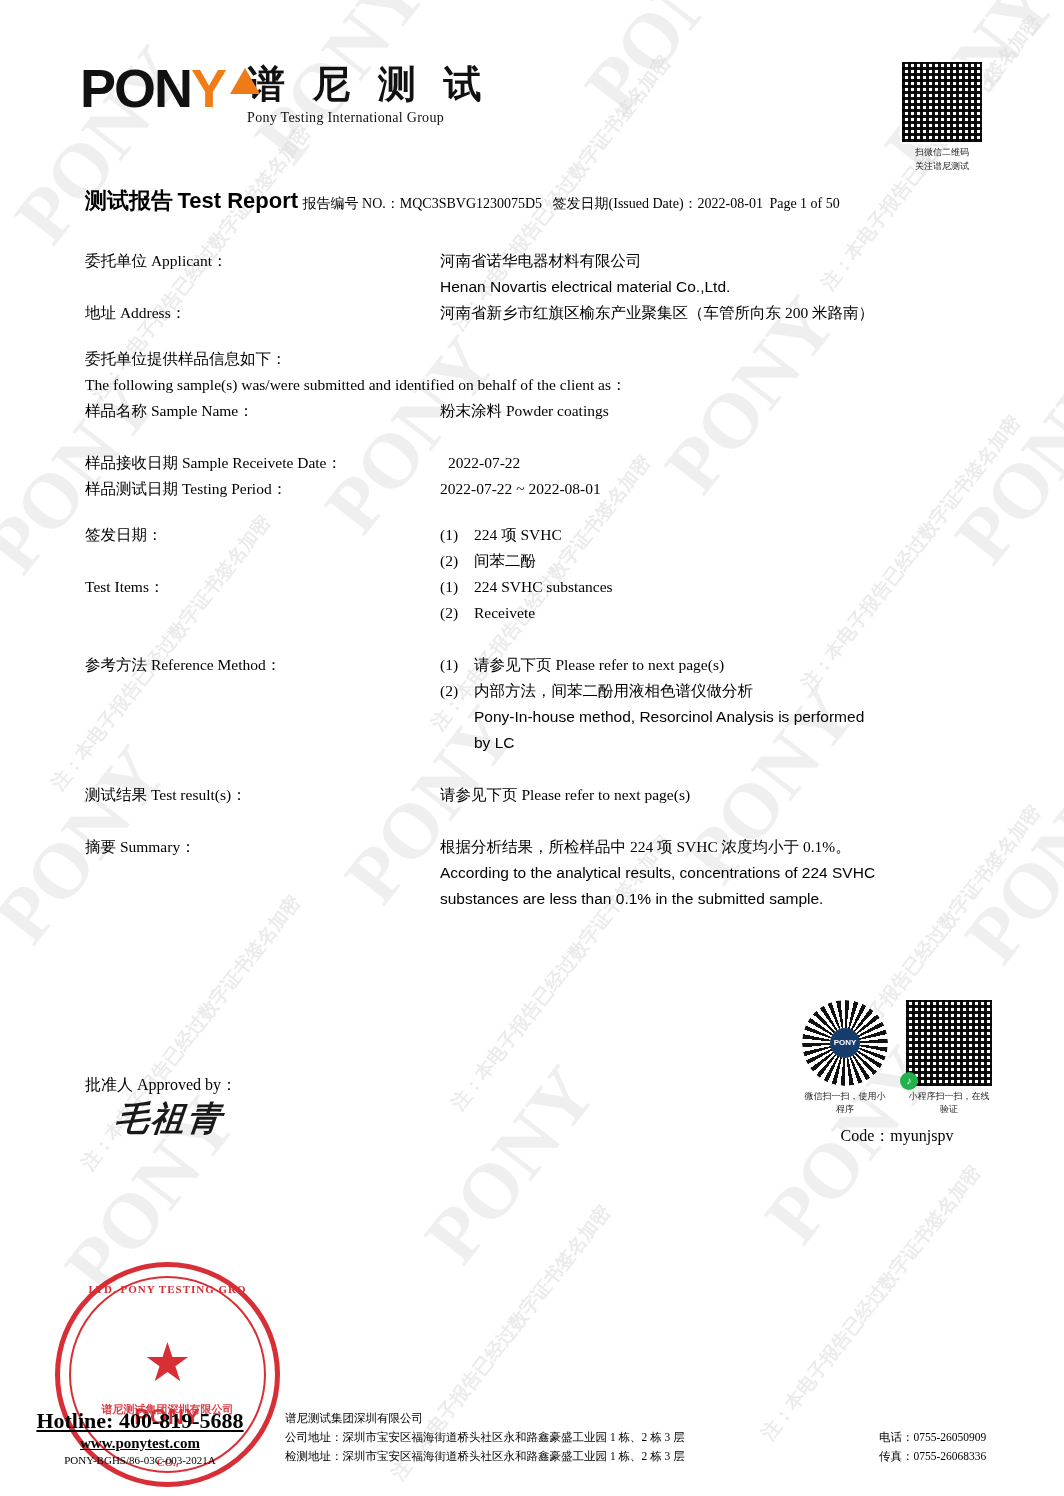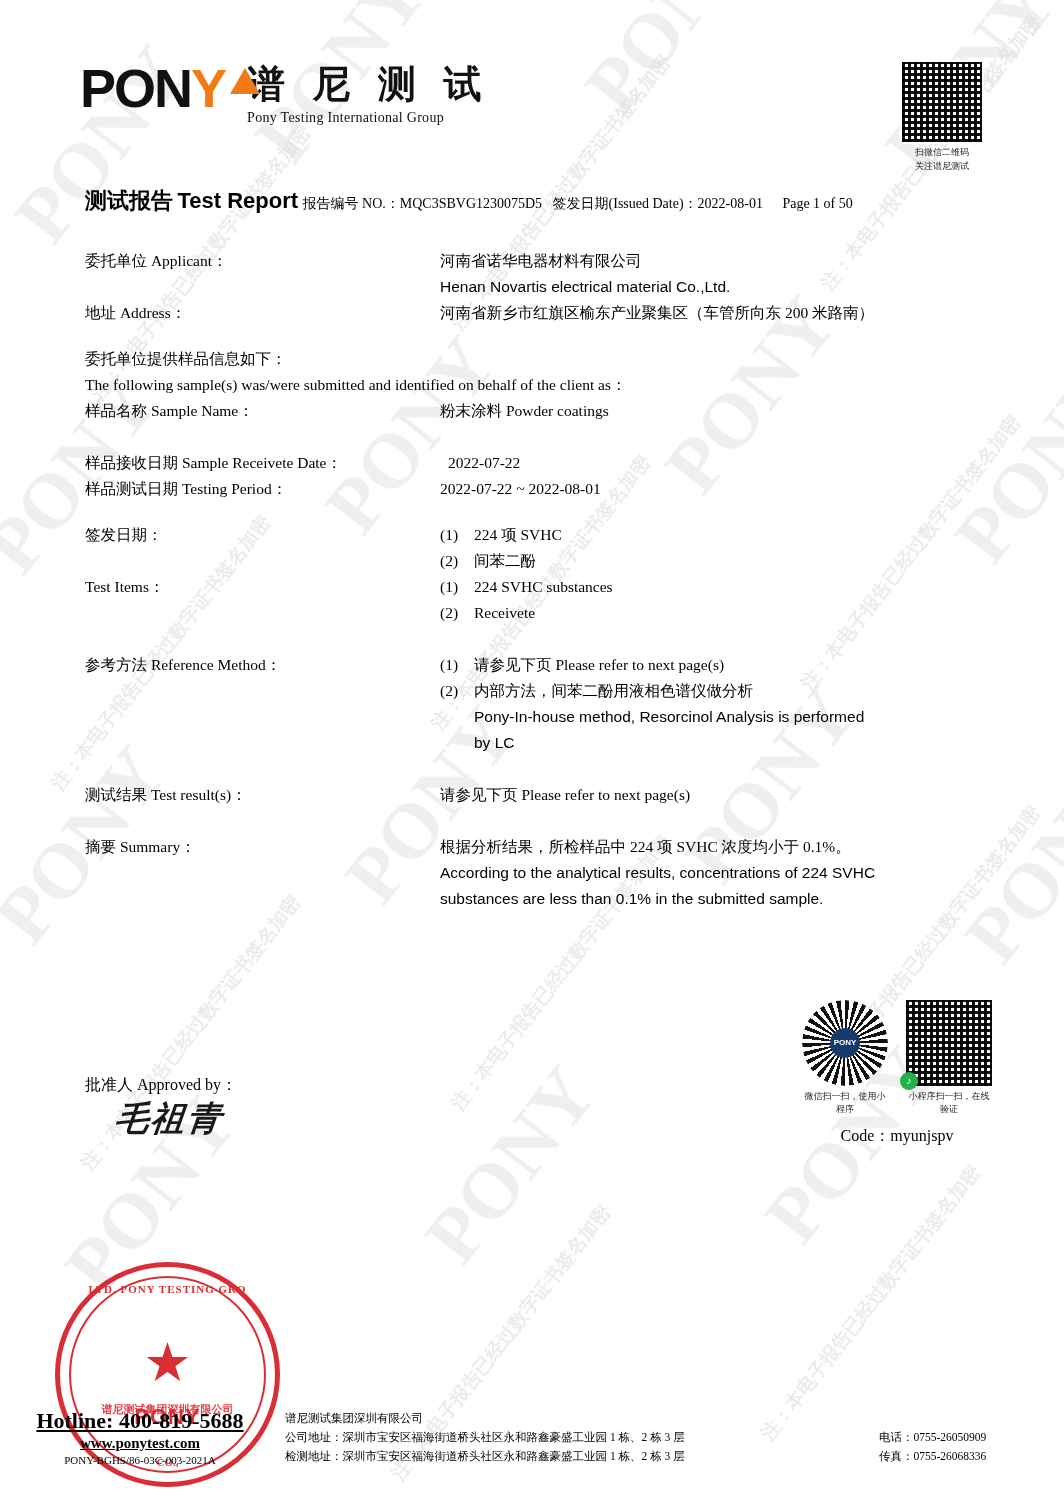--- a/index.html
+++ b/index.html
@@ -456,21 +456,21 @@
       <div class="qr-caption">扫微信二维码</div>
       <div class="qr-caption">关注谱尼测试</div>
     </div>
   </div>
 
   <div class="title-row">
     <span class="title-cn">测试报告</span>
     <span class="title-en">Test Report</span>
     <span class="title-meta">报告编号 NO.：</span><span class="title-meta val">MQC3SBVG1230075D5</span>
     <span class="title-meta" style="margin-left:6px;">签发日期(Issued Date)：</span><span class="title-meta val">2022-08-01</span>
-    <span class="title-meta val" style="margin-left:15px;">Page 1 of 50</span>
+    <span class="title-meta val" style="margin-left:2px;">Page 1 of 50</span>
   </div>
 
   <div class="body">
 
     <div class="row">
       <div class="label">委托单位 Applicant：</div>
       <div class="value">
         <div>河南省诺华电器材料有限公司</div>
         <div class="en">Henan Novartis electrical material Co.,Ltd.</div>
       </div>

